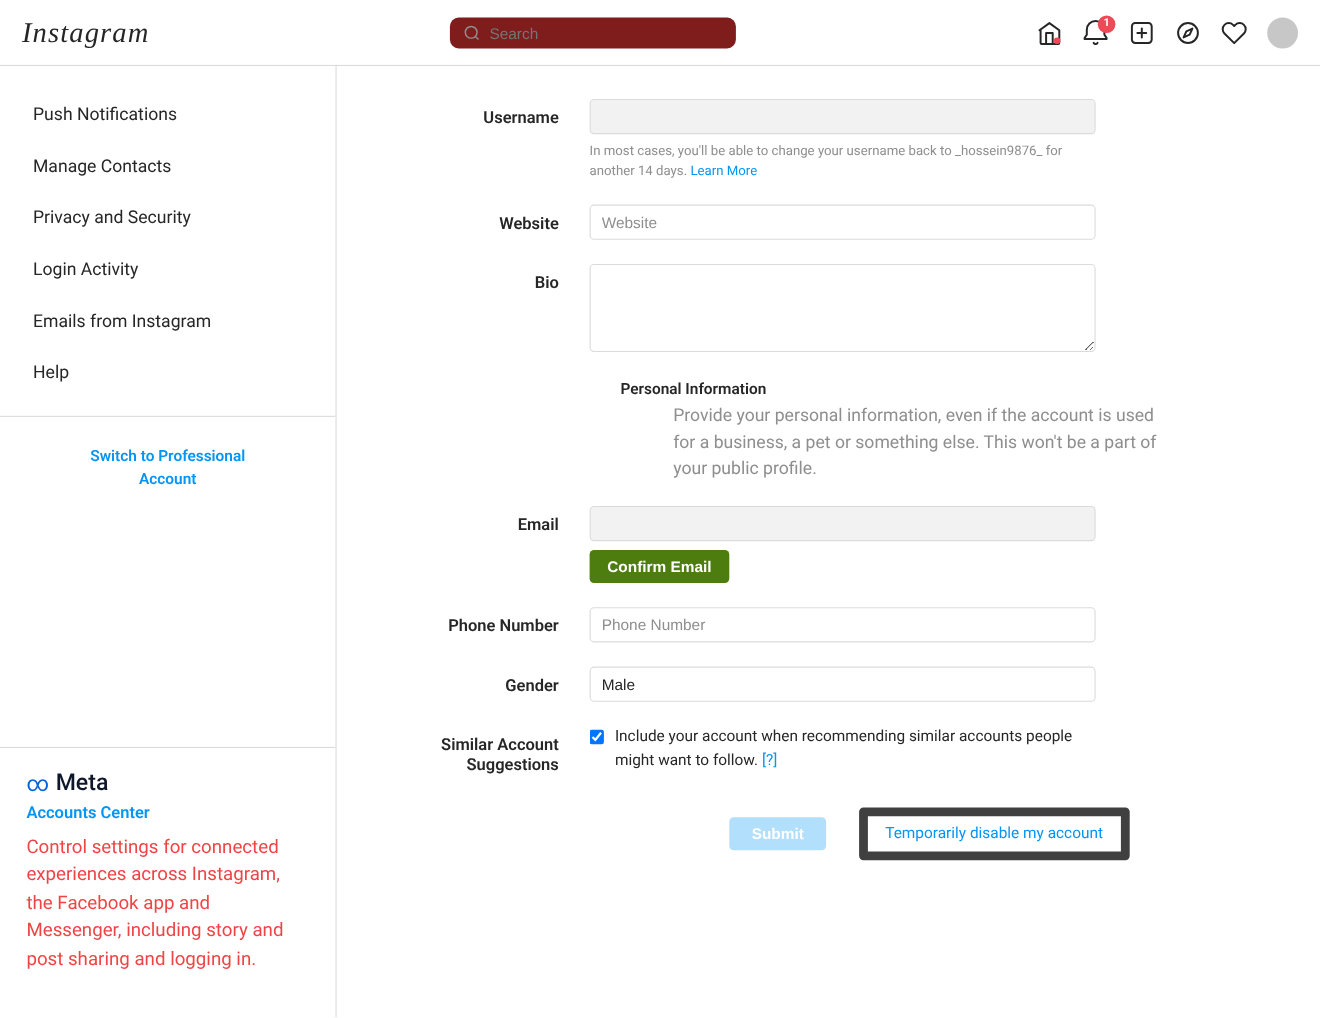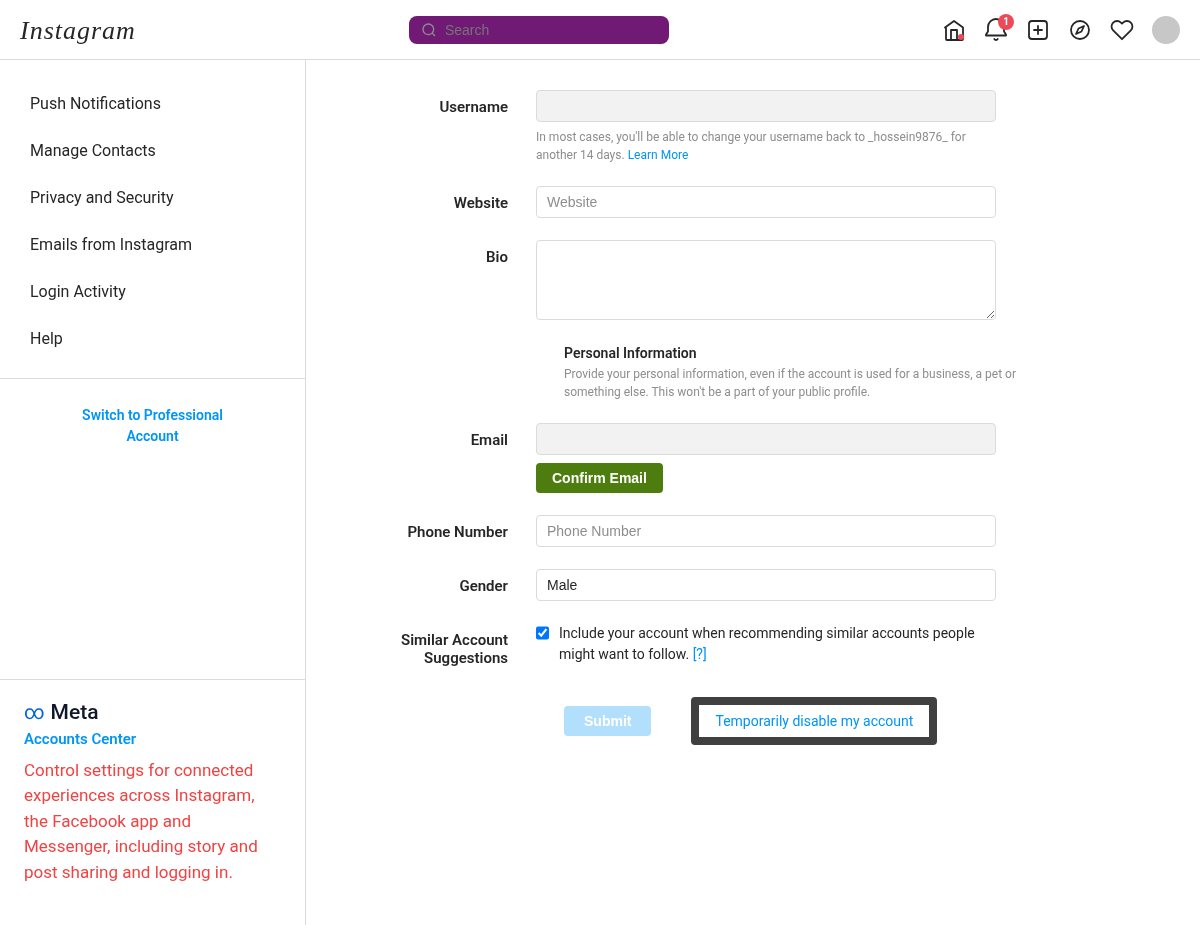--- a/index.html
+++ b/index.html
@@ -7,21 +7,21 @@
 
     
     .navbar {
       display: flex; align-items: center; justify-content: space-between;
       padding: 0 20px; height: 60px; border-bottom: 1px solid #dbdbdb;
       position: sticky; top: 0; background: #fff; z-index: 100; gap: 16px;
     }
     .navbar-logo { font-family: 'Billabong', cursive; font-size: 28px; font-style: italic; font-weight: 400; letter-spacing: 1px; color: #262626; }
     .navbar-logo span { font-family: Georgia, serif; font-style: italic; font-size: 26px; font-weight: 400; }
     .navbar-search {
-      display: flex; align-items: flex-end; background: #701a75; border-radius: 8px;
+      display: flex; align-items: flex-end; background: #7f1d1d; border-radius: 8px;
       padding: 6px 12px; width: 260px; gap: 8px;
     }
     .navbar-search input { background: none; border: none; outline: none; font-size: 14px; color: #8e8e8e; width: 100%; }
     .search-icon-svg { color: #8e8e8e; flex-shrink: 0; }
     .navbar-icons { display: flex; align-items: center; gap: 18px; }
     .nav-icon { position: relative; cursor: pointer; display: flex; align-items: center; justify-content: center; }
     .nav-icon svg { width: 24px; height: 24px; fill: none; stroke: #262626; stroke-width: 1.8; stroke-linecap: round; stroke-linejoin: round; }
     .notification-badge {
       position: absolute; top: -4px; right: -6px;
       background: #ed4956; color: #fff; font-size: 10px; font-weight: 700;
@@ -78,37 +78,37 @@
       resize: vertical; height: 80px; font-family: inherit;
     }
     .username-hint {
       font-size: 12px; color: #8e8e8e; margin-top: 6px; line-height: 1.5;
     }
     .username-hint a { color: #0095f6; text-decoration: none; }
 
     
     .personal-info-block { margin-bottom: 22px; padding-left: 198px; }
     .personal-info-title { font-size: 14px; font-weight: 600; color: #262626; margin-bottom: 4px; }
-    .personal-info-desc { font-size: 12px; color: #8e8e8e; line-height: 1.5; max-width: 460px; }
+    .personal-info-desc { font-size: 16px; color: #8e8e8e; line-height: 1.5; max-width: 460px; margin-left: 48px; }
 
     
     .confirm-email-btn {
       background: #4d7c0f; color: #fff; border: none; border-radius: 4px;
       padding: 7px 16px; font-size: 14px; font-weight: 600; cursor: pointer;
       margin-top: 8px;
     }
 
     
     .checkbox-row { display: flex; align-items: flex-start; gap: 10px; max-width: 460px; }
     .checkbox-row input[type="checkbox"] { margin-top: 2px; cursor: pointer; width: 16px; height: 16px; }
     .checkbox-label { font-size: 14px; color: #262626; line-height: 1.5; }
     .checkbox-label a { color: #0095f6; text-decoration: none; }
 
     
-    .action-row { display: flex; align-items: center; gap: 40px; padding-left: 198px; margin-top: 30px; }
+    .action-row { display: flex; align-items: center; gap: 30px; padding-left: 198px; margin-top: 30px; justify-content: center; }
     .submit-btn {
       background: #b2dffc; color: #fff; border: none; border-radius: 4px;
       padding: 7px 20px; font-size: 14px; font-weight: 600; cursor: not-allowed;
     }
     .disable-link {
       color: #0095f6; font-size: 14px; cursor: pointer; text-decoration: none;
       border: 8px solid #404040; padding: 8px 16px; border-radius: 4px;
       color: #0095f6;
     }
 
@@ -174,22 +174,22 @@
     <div class="nav-avatar"></div>
   </div>
 </nav>
 
 <div class="layout">
 
   <aside class="sidebar">
     <div class="sidebar-item">Push Notifications</div>
     <div class="sidebar-item">Manage Contacts</div>
     <div class="sidebar-item">Privacy and Security</div>
+    <div class="sidebar-item">Login Activity</div>
     <div class="sidebar-item">Emails from Instagram</div>
-    <div class="sidebar-item">Login Activity</div>
     <div class="sidebar-item">Help</div>
 
     <hr class="sidebar-divider">
 
     <div class="sidebar-switch">
       <div>Switch to Professional</div>
       <div>Account</div>
     </div>
 
     <div class="sidebar-meta-section">

